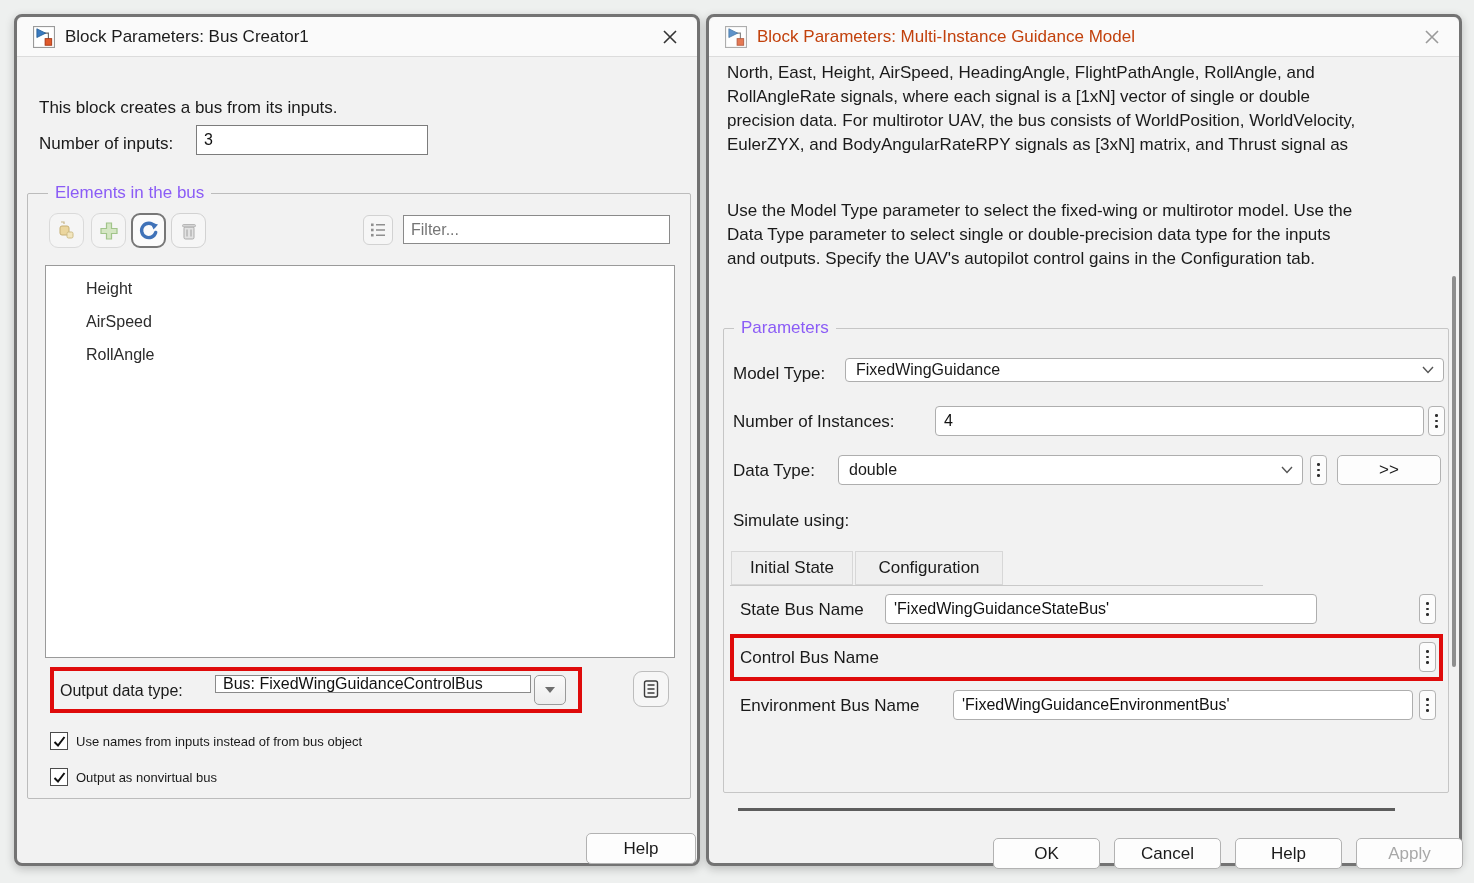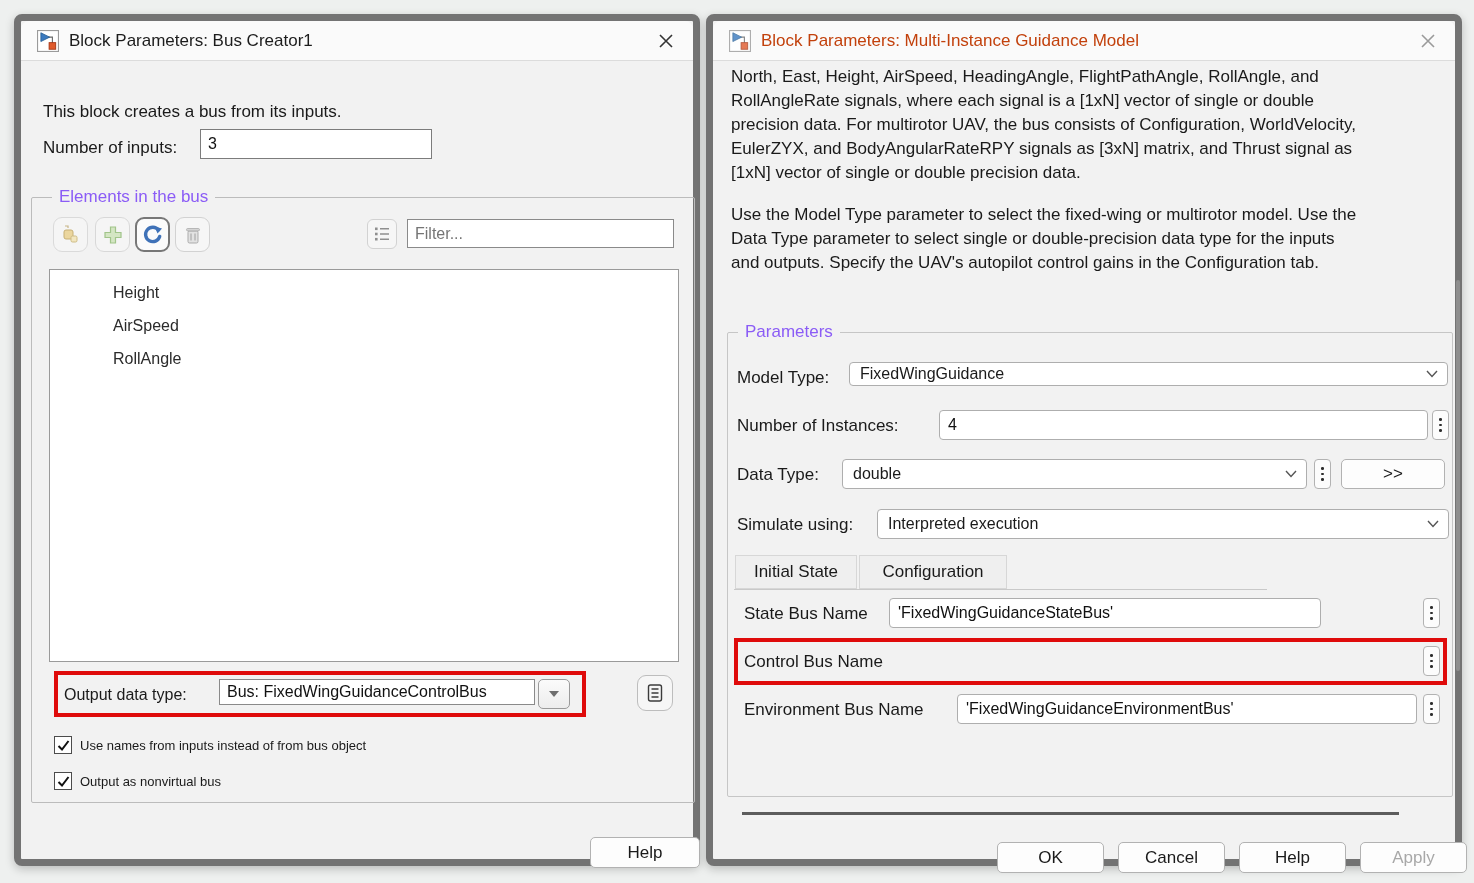--- a/index.html
+++ b/index.html
@@ -3,21 +3,21 @@
 <meta charset="utf-8">
 <style>
   * { margin:0; padding:0; box-sizing:border-box; }
   html,body { width:1474px; height:883px; }
   body {
     font-family:"Liberation Sans","DejaVu Sans",sans-serif;
     background:#eef0ef; position:relative; overflow:hidden; color:#1a1a1a;
   }
   .win {
     position:absolute; top:14px; height:852px; background:#f2f2f2;
-    border:7px solid #737373; border-radius:8px;
+    border:3px solid #737373; border-radius:8px;
     box-shadow:0 3px 10px rgba(0,0,0,.22);
   }
   .win-left  { left:14px;  width:686px; }
   .win-right { left:706px; width:756px; }
   .titlebar {
     position:absolute; left:0; top:0; right:0; height:40px;
     background:#fafafa; border-bottom:1px solid #dcdcdc;
     border-radius:8px 8px 0 0; display:flex; align-items:center; padding:0 16px;
   }
   .titlebar .ticon { width:22px; height:22px; margin-right:10px; flex:0 0 auto; }
@@ -44,21 +44,21 @@
   .legend {
     position:absolute; top:-11px; font-size:17px; background:#f2f2f2;
     padding:0 7px; white-space:nowrap; color:#8b5cf6;
   }
   .toolbtn {
     position:absolute; width:35px; height:35px; border:1px solid #d2d2d2; border-radius:9px;
     background:#f6f6f6; display:flex; align-items:center; justify-content:center;
   }
   .toolbtn.focused { border:2px solid #777; background:#fbfbfb; }
   .listbox { position:absolute; background:#fff; border:1px solid #9a9a9a; }
-  .listitem { position:absolute; left:40px; font-size:16px; color:#2b2b2b; white-space:nowrap;margin-left:23px; }
+  .listitem { position:absolute; left:40px; font-size:16px; color:#2b2b2b; white-space:nowrap; }
   .redbox { position:absolute; border:4px solid #df0b0b; pointer-events:none; z-index:5; }
   .cbrow { position:absolute; display:flex; align-items:center; }
   .cbox {
     width:18px; height:18px; background:#fff; border:1.6px solid #4c4c4c;
     display:flex; align-items:center; justify-content:center; margin-right:8px; flex:0 0 auto;
   }
   .cblabel { font-size:13px; color:#1a1a1a; white-space:nowrap; }
   .btn {
     position:absolute; height:31px; background:#fdfdfd; border:1px solid #b2b2b2;
     border-radius:5px; font-size:17px; color:#1a1a1a;
@@ -153,21 +153,21 @@
   </div>
   <input class="field" style="left: 386px; top: 198px; width: 267px; height: 29px; border-color: rgb(138, 138, 138);" placeholder="Filter...">
 
   <div class="listbox" style="left:28px; top:248px; width:630px; height:393px;">
     <div class="listitem" style="top:14px;">Height</div>
     <div class="listitem" style="top:47px;">AirSpeed</div>
     <div class="listitem" style="top:80px;">RollAngle</div>
   </div>
 
   <div class="label" style="left:43px; top:665px; font-size:16px;">Output data type:</div>
-  <input class="field" style="left: 198px; top: 658px; width: 316px; height: 26px; border-color: rgb(138, 138, 138);" value="Bus: FixedWingGuidanceControlBus">
+  <input class="field" style="left: 198px; top: 658px; width: 316px; height: 18px; border-color: rgb(138, 138, 138);" value="Bus: FixedWingGuidanceControlBus">
   <div class="arrowbtn" style="left:517px; top:658px;">
     <span class="tri"></span>
   </div>
   <div class="redbox" style="left:33px; top:650px; width:532px; height:46px;"></div>
   <div class="toolbtn" style="left:616px; top:654px; width:36px; height:36px; border-color:#bdbdbd;">
     <svg width="20" height="20" viewBox="0 0 20 20">
       <rect x="3.5" y="2" width="13" height="16" rx="2" fill="none" stroke="#3c3c3c" stroke-width="1.4"></rect>
       <path d="M6.5 6 h7 M6.5 10 h7 M6.5 14 h7" stroke="#3c3c3c" stroke-width="1.5"></path>
     </svg>
   </div>
@@ -201,23 +201,22 @@
       <rect x="11" y="11.5" width="6" height="6" fill="#e05a2b" stroke="#a33312" stroke-width="0.8"></rect>
     </svg>
     <span class="titletext">Block Parameters: Multi-Instance Guidance Model</span>
     <svg class="closex" viewBox="0 0 22 22">
       <path d="M5 5 L17 17 M17 5 L5 17" stroke="#9a9a9a" stroke-width="1.6" fill="none"></path>
     </svg>
   </header>
 
   <div class="descline" style="top:44px;">North, East, Height, AirSpeed, HeadingAngle, FlightPathAngle, RollAngle, and</div>
   <div class="descline" style="top:68px;">RollAngleRate signals, where each signal is a [1xN] vector of single or double</div>
-  <div class="descline" style="top:92px;">precision data. For multirotor UAV, the bus consists of Configuration, WorldVelocity,</div>
+  <div class="descline" style="top:92px;">precision data. For multirotor UAV, the bus consists of WorldPosition, WorldVelocity,</div>
   <div class="descline" style="top:116px;">EulerZYX, and BodyAngularRateRPY signals as [3xN] matrix, and Thrust signal as</div>
-  <div class="descline" style="top:140px;">[1xN] vector of single or double precision data.</div>
   <div class="descline" style="top:206px;">Data Type parameter to select single or double-precision data type for the inputs</div>
   <div class="descline" style="top:182px;">Use the Model Type parameter to select the fixed-wing or multirotor model. Use the</div>
   <div class="descline" style="top:230px;">and outputs. Specify the UAV's autopilot control gains in the Configuration tab.</div>
 
   <div class="groupbox" style="left:14px; top:311px; width:726px; height:465px; border-color:#c6c6c6;">
     <span class="legend" style="left:10px;">Parameters</span>
   </div>
 
   <div class="label" style="left:24px; top:347px;">Model Type:</div>
   <div class="combo" style="left:136px; top:341px; width:599px; height:24px;">
@@ -243,26 +242,20 @@
       </svg>
   </div>
   <div class="dots" style="left:601px; top:438px;">
       <i></i>
       <i></i>
       <i></i>
     </div>
   <div class="btn" style="left:628px; top:438px; width:104px; height:30px;">&gt;&gt;</div>
 
   <div class="label" style="left:24px; top:494px;">Simulate using:</div>
-  <div class="combo" style="left:164px; top:488px; width:572px; height:30px;">
-    <span>Interpreted execution</span>
-    <svg class="chev" width="12" height="8" viewBox="0 0 12 8">
-        <path d="M1 1 L6 6.5 L11 1" fill="none" stroke="#555" stroke-width="1.4"></path>
-      </svg>
-  </div>
 
   <div class="tabline" style="left:21px; top:568px; width:533px;"></div>
   <div class="tab" style="left:22px; top:534px; width:122px; height:34px;">Initial State</div>
   <div class="tab" style="left:146px; top:534px; width:148px; height:34px;">Configuration</div>
 
   <div class="label" style="left:31px; top:583px;">State Bus Name</div>
   <input class="rfield" style="left: 176px; top: 577px; width: 432px; height: 30px;" value="'FixedWingGuidanceStateBus'">
   <div class="dots" style="left:710px; top:577px;">
       <i></i>
       <i></i>

